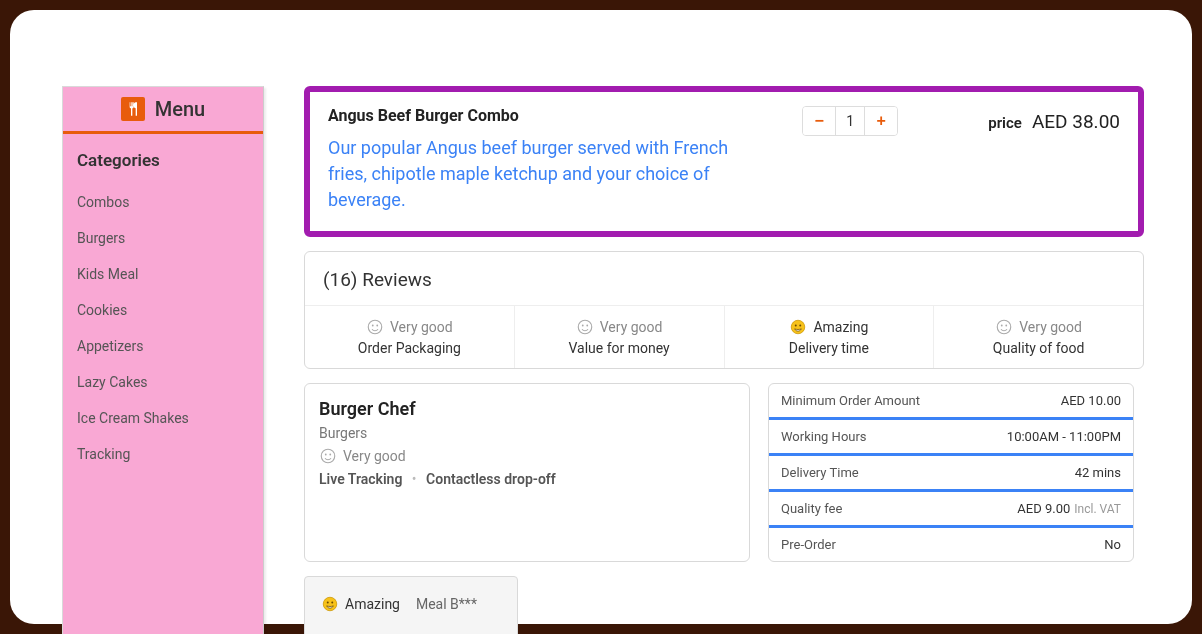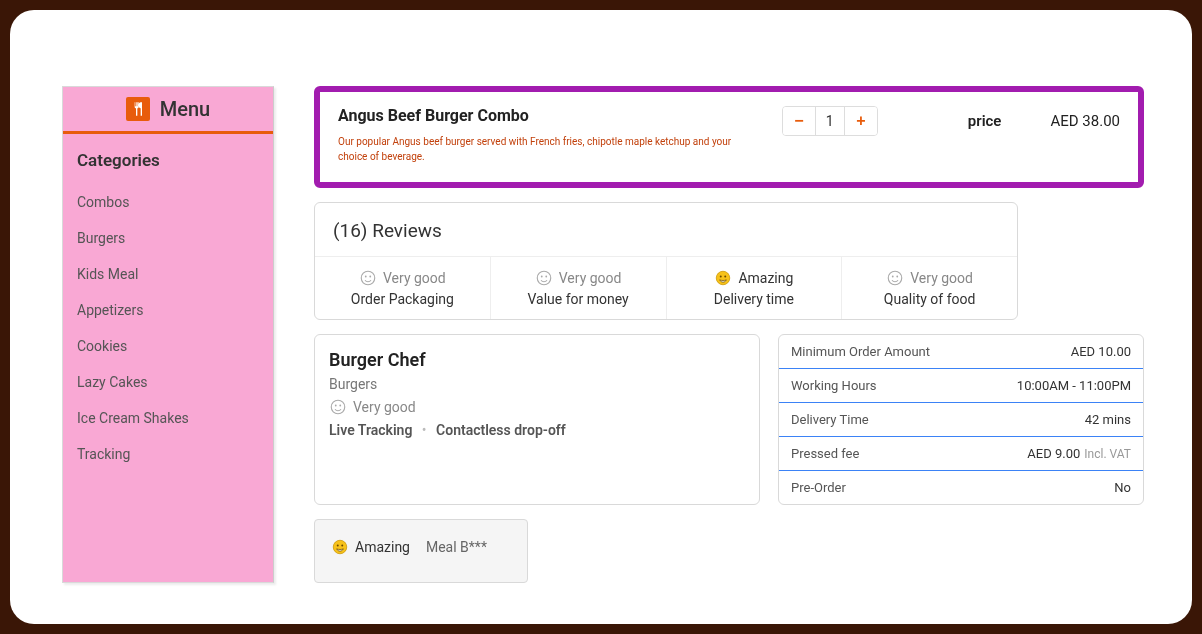--- a/index.html
+++ b/index.html
@@ -82,22 +82,22 @@
     align-items: flex-start;
     justify-content: space-between;
   }
   .product-title {
     font-size: 16px;
     font-weight: 700;
     color: #222;
     margin-bottom: 10px;
   }
   .product-desc {
-    font-size: 10px;
-    color: #c2410c;
+    font-size: 18px;
+    color: #3b82f6;
     max-width: 420px;
     line-height: 1.45;
   }
   .product-right {
     display: flex;
     align-items: center;
     gap: 90px;
   }
   .stepper {
     display: flex;
@@ -118,26 +118,26 @@
     width: 30px;
     text-align: center;
     line-height: 28px;
     font-size: 14px;
     color: #333;
     border-left: 1px solid #ddd;
     border-right: 1px solid #ddd;
   }
   .price-block { display: flex; align-items: baseline; gap: 10px; }
   .price-label { font-size: 15px; color: #222; font-weight: 600; }
-  .price-value { font-size: 15px; color: #222; margin-left: 39px; }
+  .price-value { font-size: 19px; color: #222; }
 
   .reviews-card {
     border: 1px solid #d9d9d9;
     border-radius: 6px;
-    width: 704px;
+    width: 840px;
   }
   .reviews-title {
     font-size: 19px;
     color: #333;
     padding: 16px 18px 14px;
   }
   .review-cols {
     display: flex;
     border-top: 1px solid #eee;
   }
@@ -198,21 +198,21 @@
   .details-card {
     border: 1px solid #d9d9d9;
     border-radius: 6px;
     width: 366px;
     font-size: 13px;
   }
   .details-row {
     display: flex;
     justify-content: space-between;
     padding: 9px 12px;
-    border-bottom: 1px solid #3b82f6;
+    border-bottom: 3px solid #3b82f6;
     color: #555;
   }
   .details-row:last-child { border-bottom: none; gap: 40px; }
   .details-row .label { color: #555; }
   .details-row .value { color: #333; }
   .details-row .value .sub { color: #999; font-size: 12px; margin-left: 4px; }
 
   .user-review-card {
     border: 1px solid #d9d9d9;
     background: #f5f5f5;
@@ -247,22 +247,22 @@
               <path fill="#fff" d="M7 2v7c0 1.1.9 2 2 2v11h2V11c1.1 0 2-.9 2-2V2h-2v6h-1V2H9v6H8V2H7zm9 0c-1.7 0-3 2-3 4.5S14.3 11 16 11v11h2V2h-2z"></path>
             </svg>
         </span>
         <span class="menu-title">Menu</span>
       </div>
       <div class="categories">
         <div class="cat-heading">Categories</div>
         <div class="cat-item">Combos</div>
         <div class="cat-item">Burgers</div>
         <div class="cat-item">Kids Meal</div>
+        <div class="cat-item">Cookies</div>
         <div class="cat-item">Appetizers</div>
-        <div class="cat-item">Cookies</div>
         <div class="cat-item">Lazy Cakes</div>
         <div class="cat-item">Ice Cream Shakes</div>
         <div class="cat-item">Tracking</div>
       </div>
     </aside>
 
     <main class="main">
 
       
       <section class="product-card">
@@ -370,21 +370,21 @@
           </div>
           <div class="details-row">
             <span class="label">Working Hours</span>
             <span class="value">10:00AM - 11:00PM</span>
           </div>
           <div class="details-row">
             <span class="label">Delivery Time</span>
             <span class="value">42 mins</span>
           </div>
           <div class="details-row">
-            <span class="label">Pressed fee</span>
+            <span class="label">Quality fee</span>
             <span class="value"><span>AED 9.00</span><span class="sub">Incl. VAT</span></span>
           </div>
           <div class="details-row">
             <span class="label">Pre-Order</span>
             <span class="value">No</span>
           </div>
         </section>
 
       </div>
 

